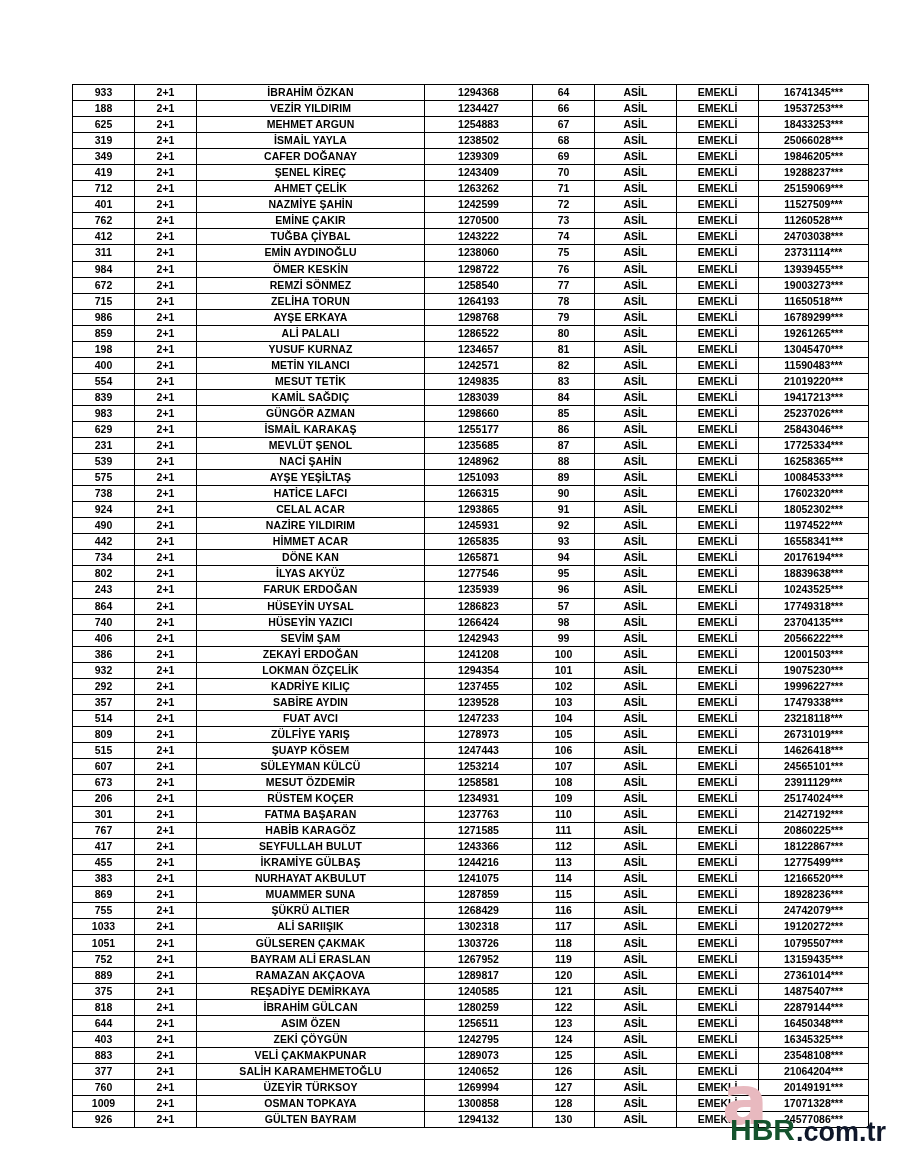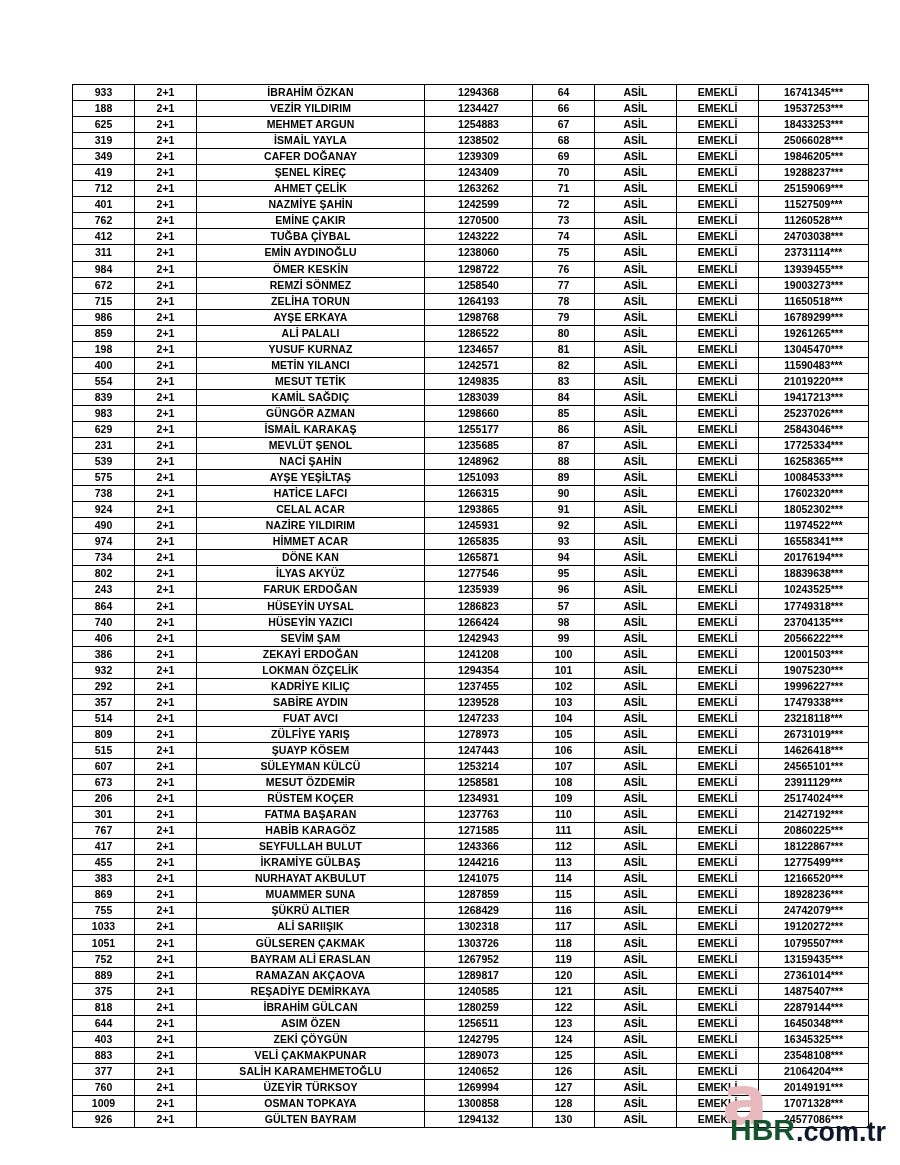--- a/index.html
+++ b/index.html
@@ -403,21 +403,21 @@
             <td>490</td>
             <td>2+1</td>
             <td class="cell-ad">NAZİRE YILDIRIM</td>
             <td>1245931</td>
             <td>92</td>
             <td class="cell-durum">ASİL</td>
             <td>EMEKLİ</td>
             <td>11974522***</td>
           </tr>
           <tr>
-            <td>974</td>
+            <td>442</td>
             <td>2+1</td>
             <td class="cell-ad">HİMMET ACAR</td>
             <td>1265835</td>
             <td>93</td>
             <td class="cell-durum">ASİL</td>
             <td>EMEKLİ</td>
             <td>16558341***</td>
           </tr>
           <tr>
             <td>734</td>

